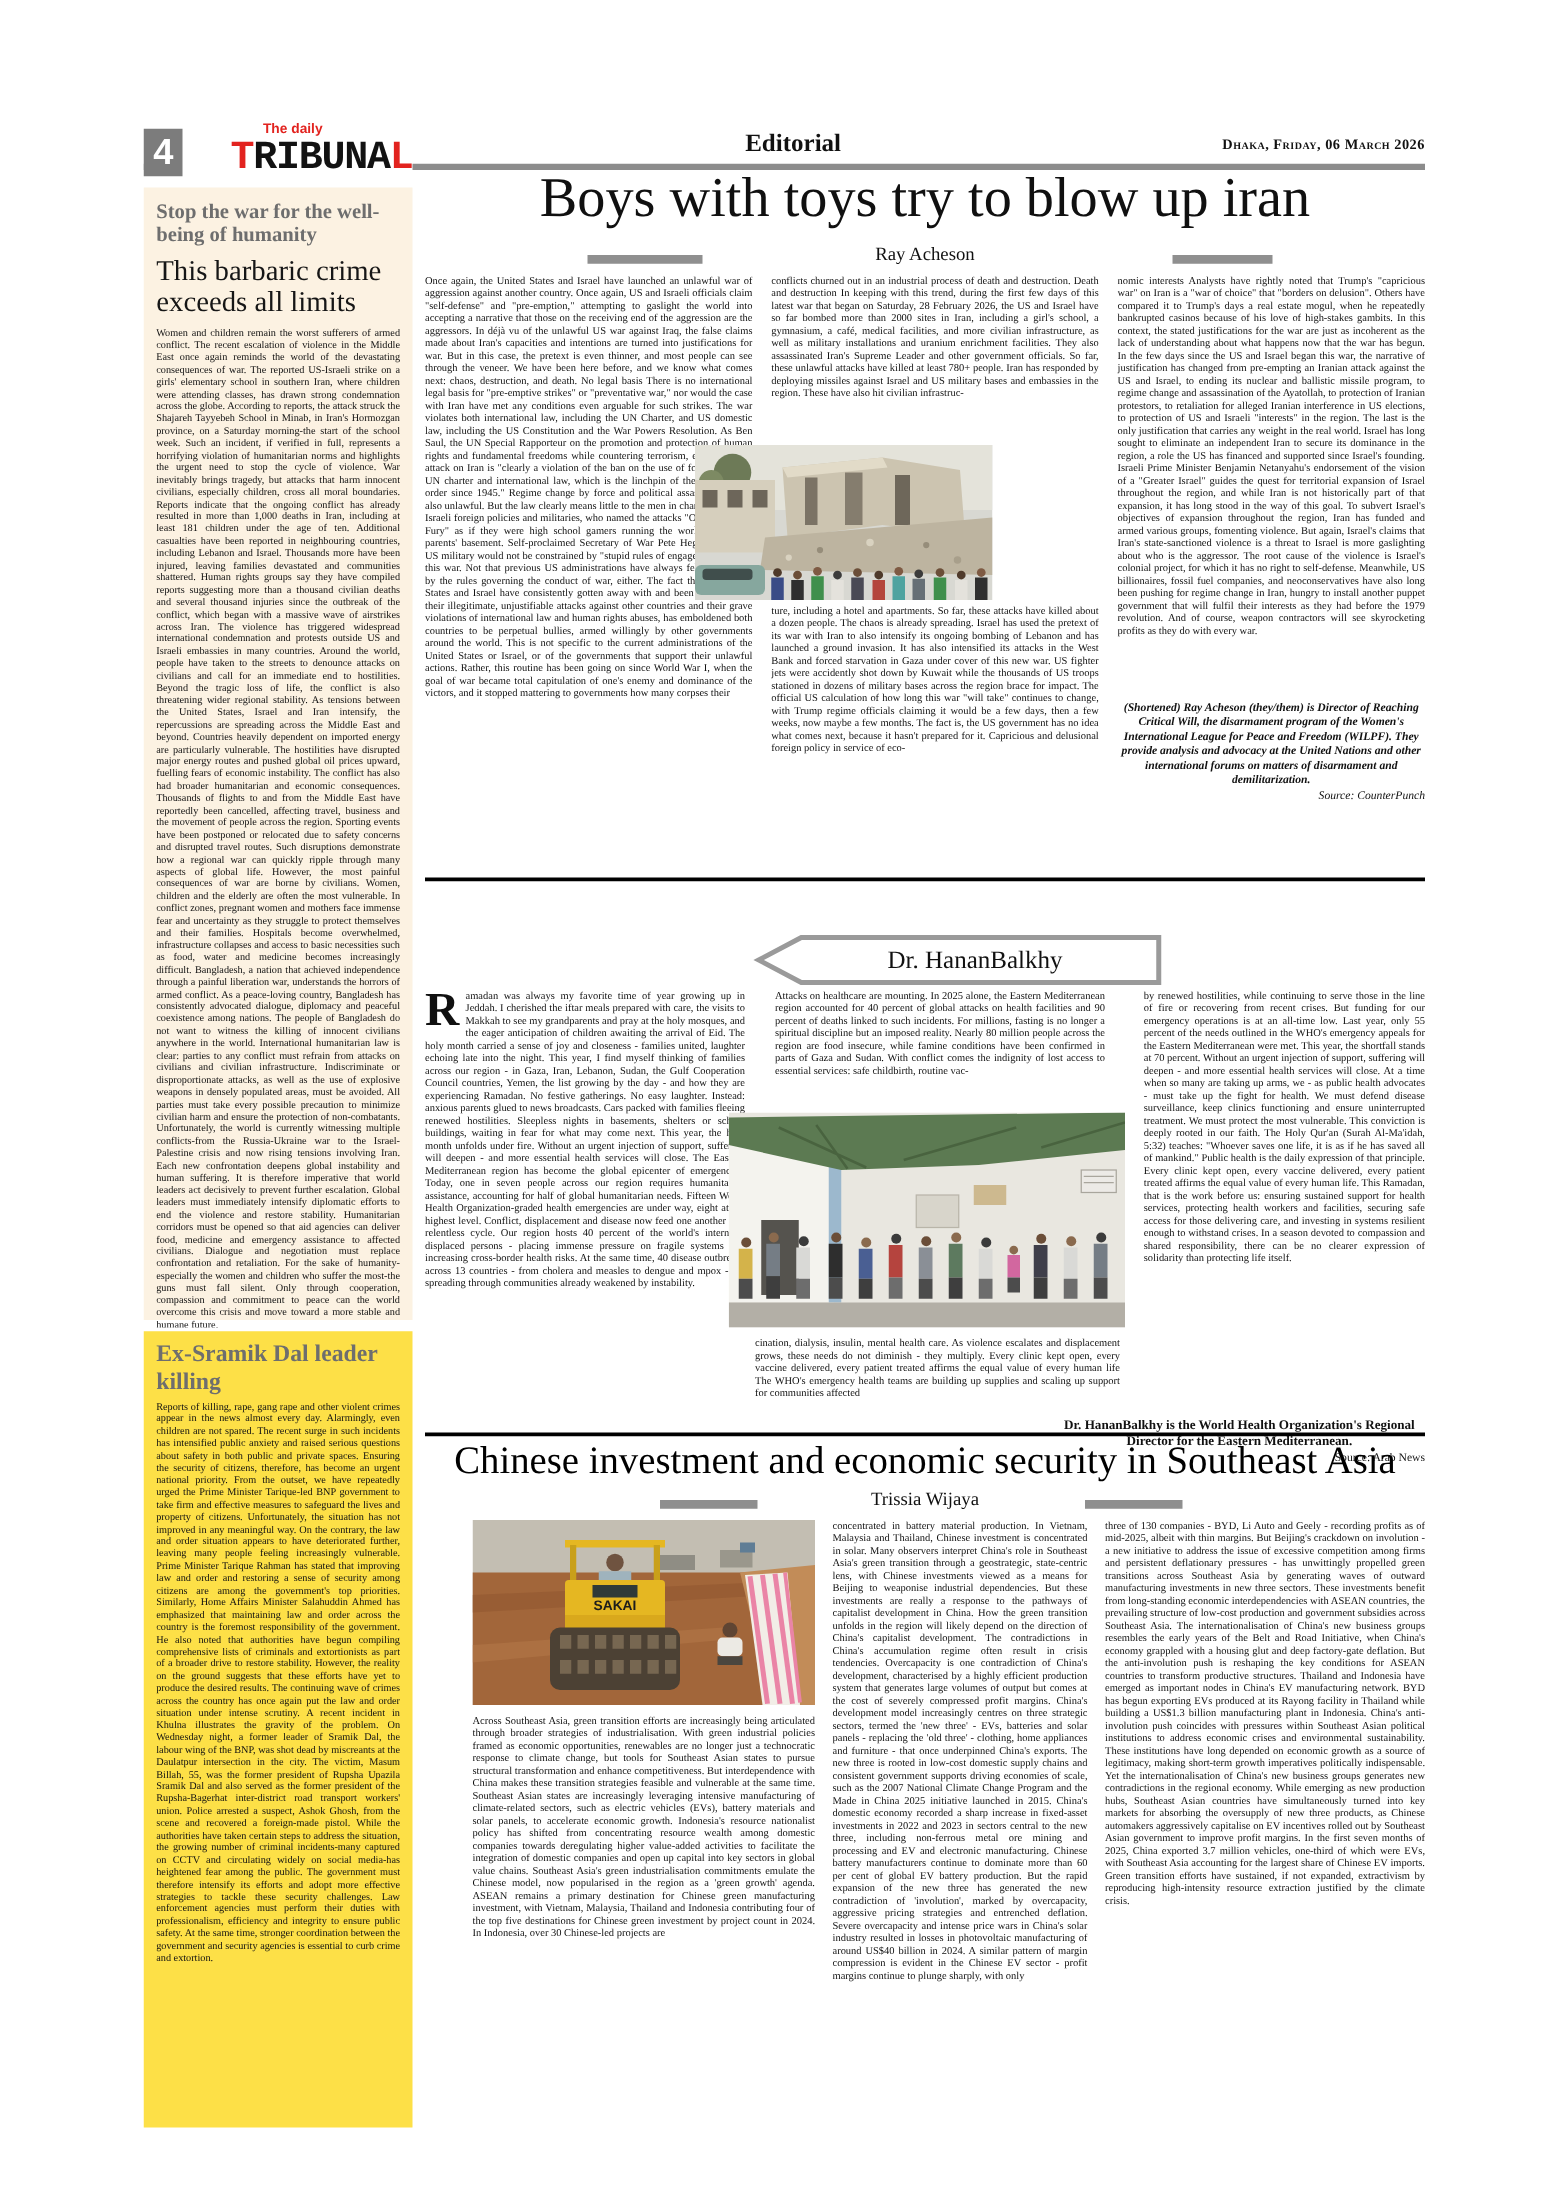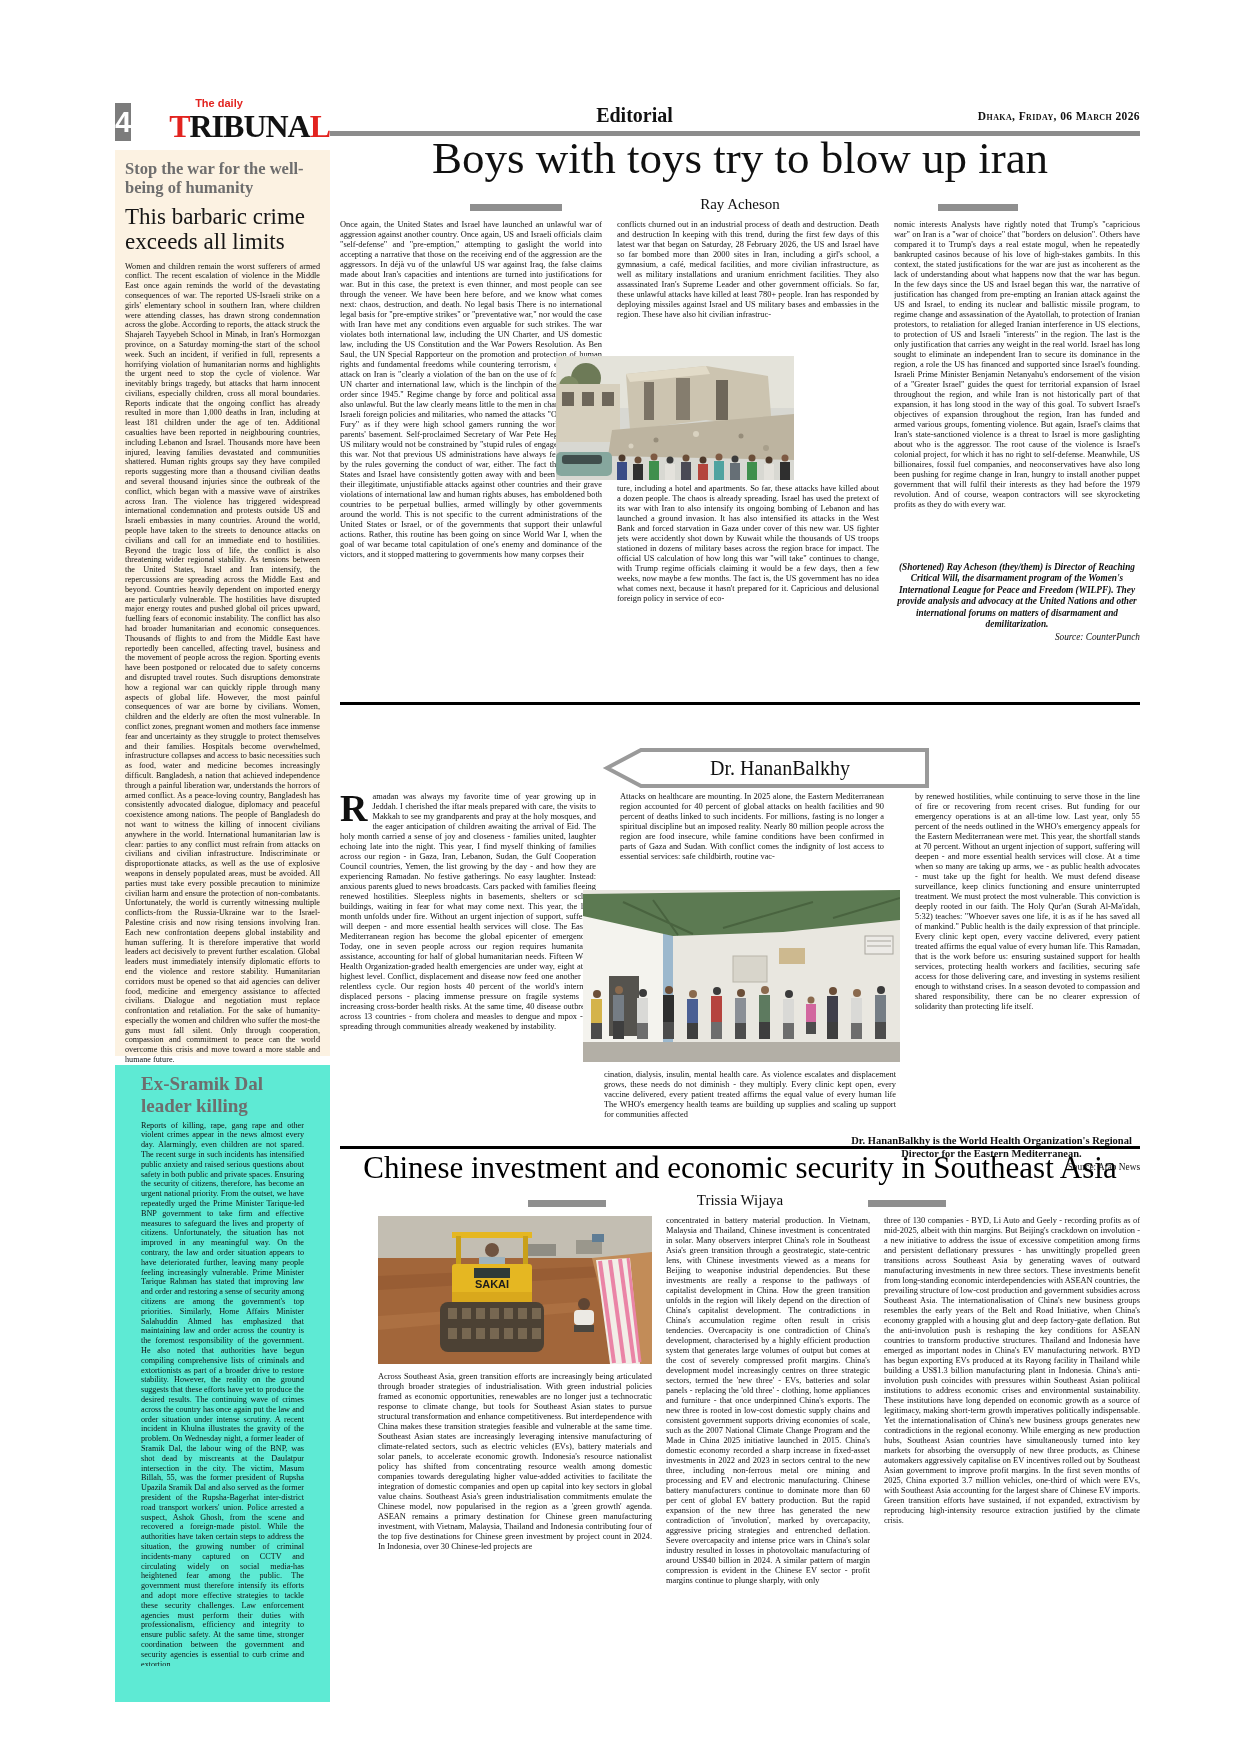--- a/index.html
+++ b/index.html
@@ -7,32 +7,32 @@
   .page { position:relative; width:1241px; height:1754px; background:#fff; overflow:hidden;
           font-family:"Liberation Serif","DejaVu Serif",serif; color:#111; }
   .abs { position:absolute; }
 
   
   .logo-block { display:flex; align-items:flex-end; gap:6px; background:#fff; z-index:3; }
   .pagenum { width:42px; height:38px; background:#7c7c7c; color:#fff;
              font-family:"Liberation Sans",sans-serif; font-weight:bold; font-size:29px;
              display:flex; align-items:center; justify-content:center; }
   .brand-wrap { position:relative; padding-top:12px; }
-  .brand { font-family:Liberation Serif, serif; font-weight:800; font-size:32px;
+  .brand { font-family:Liberation Mono, monospace; font-weight:800; font-size:32px;
            letter-spacing:-1px; color:#121212; line-height:0.95;margin-left:32px; }
   .brand .red { color:#e2231f; }
   .brand-top { position:absolute; top:-2px; left:58px; color:#e2231f;
                font-family:"Liberation Sans",sans-serif; font-size:11px; font-weight:bold; }
   .section-title { font-size:20px; font-weight:bold; text-align:center; }
   .issue-date { font-size:11.5px; font-weight:bold; font-variant:small-caps; letter-spacing:.4px; text-align:right; }
   .head-rule { background:#8c8c8c; height:5px; }
 
   
   .sidebox1 { background:#fcf2e2; padding:10px 10px; }
-  .sidebox2 { background:#5eead4; padding:8px 26px; }
+  .sidebox2 { background:#fde047; padding:8px 10px; }
   .kicker { color:#6e6e6e; font-weight:bold; text-align:left; line-height:1.15; }
   .kicker.k1 { font-size:16.5px; margin-bottom:6px; }
   .kicker.k2 { font-size:19px; margin-bottom:4px; }
   .side-head { font-size:23px; line-height:1.1; text-align:left; color:#161616; margin-bottom:7px; }
 
   
   .bt { font-size:8.4px; line-height:10px; text-align:justify; overflow:hidden; color:#101010; }
   .bt.small { font-size:8.2px; line-height:9.8px; }
 
   

